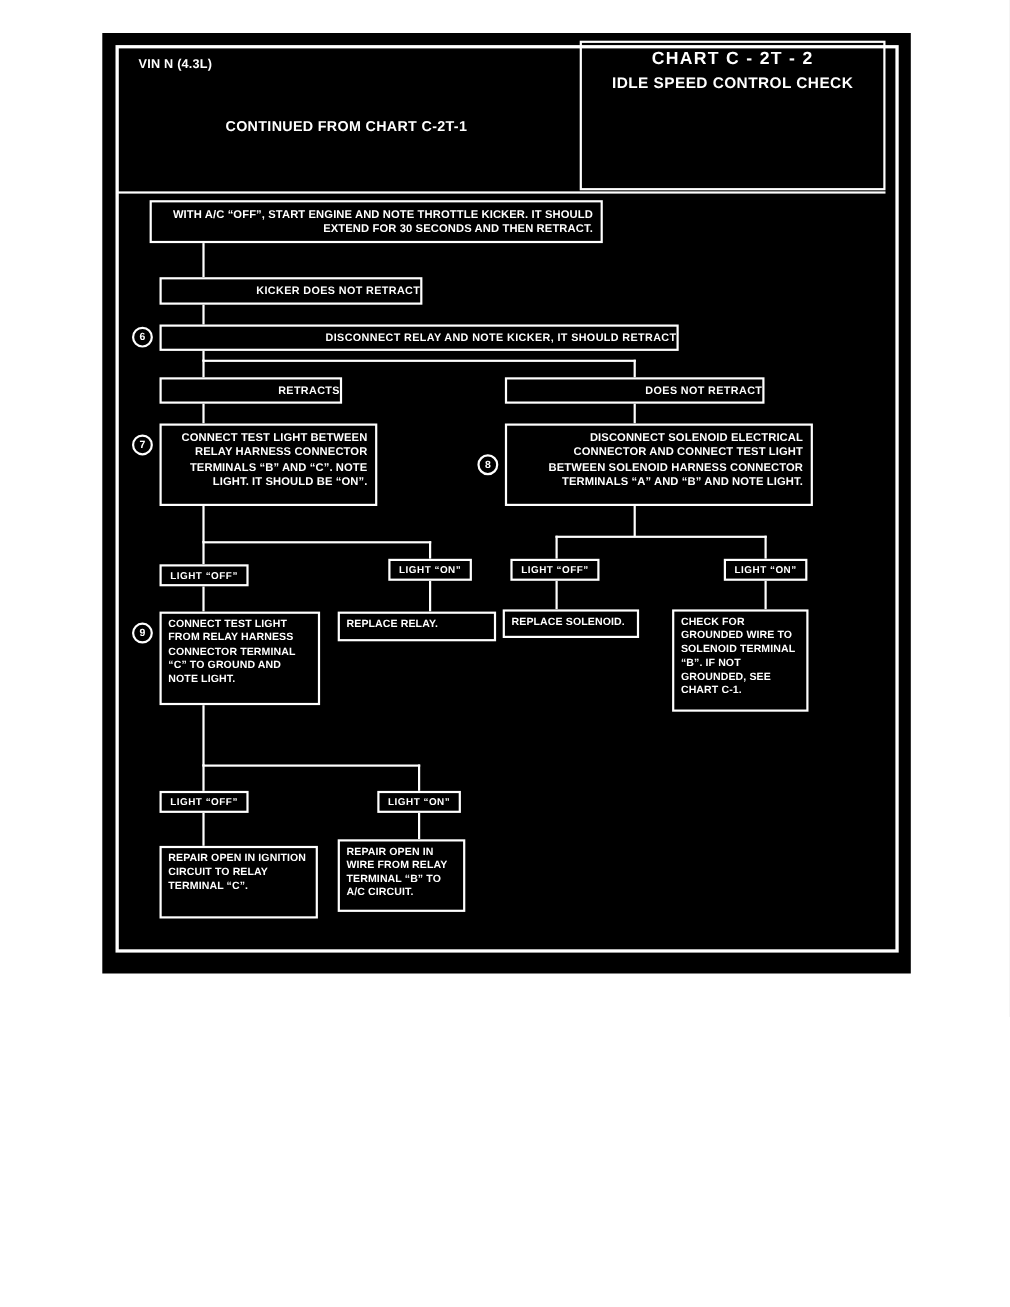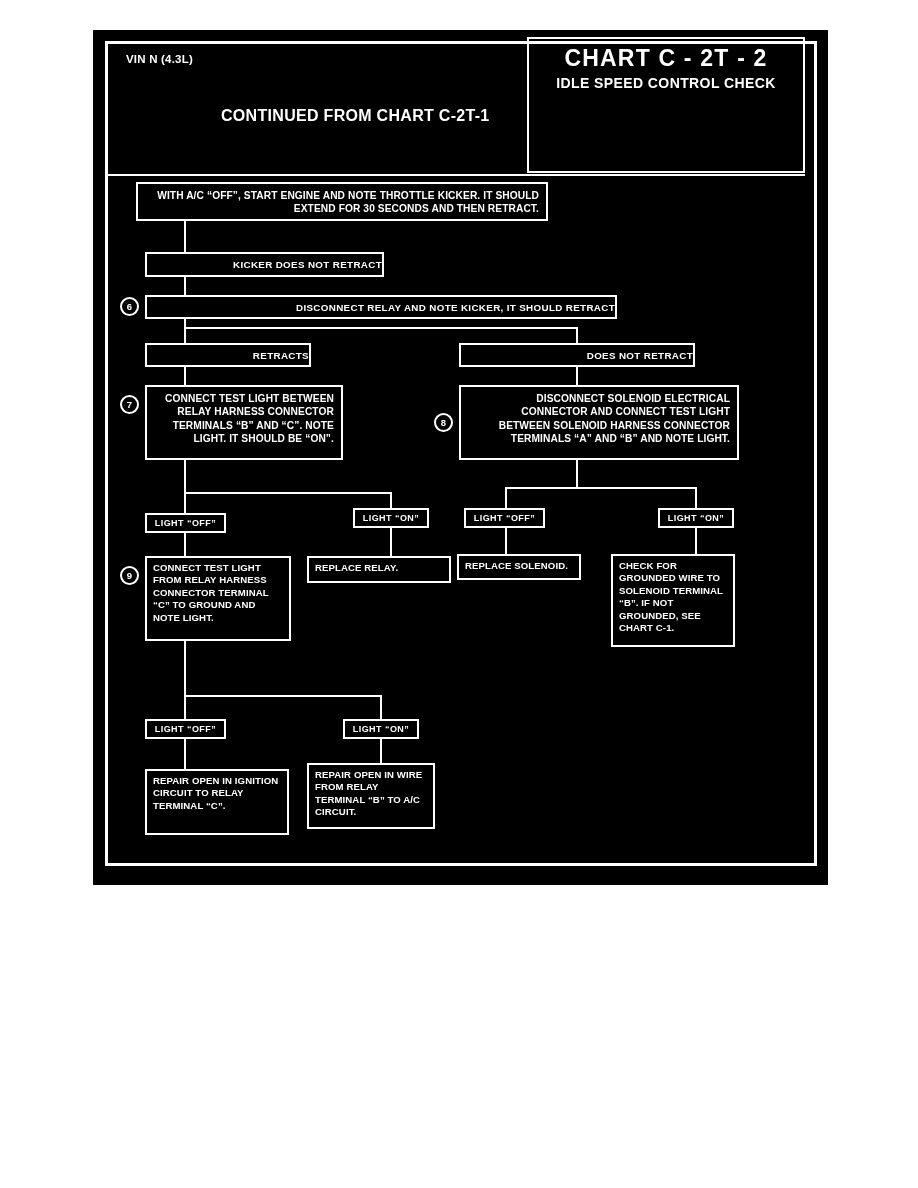--- a/index.html
+++ b/index.html
@@ -54,21 +54,21 @@
     top: 7px;
     width: 278px;
     height: 136px;
     border: 2px solid #ffffff;
     box-sizing: border-box;
     padding-top: 6px;
     text-align: center;
   }
   #title-block .t1 {
     color: #ffffff;
-    font-size: 23px;
+    font-size: 16px;
     font-weight: bold;
     letter-spacing: 1.2px;
     line-height: 1.15;
   }
   #title-block .t2 {
     color: #ffffff;
     font-size: 14px;
     font-weight: bold;
     letter-spacing: 0.4px;
     line-height: 1.3;
@@ -169,21 +169,21 @@
 </style>
 </head>
 <body>
 
 <div id="page-sheet">
 
   <div id="page-frame"></div>
 
   <div class="abs plain-label" style="left:33px; top:23px; font-size:11.5px;">VIN N (4.3L)</div>
 
-  <div class="abs plain-label" style="left:128px; top:77px; font-size:16px; letter-spacing:0.3px;">CONTINUED FROM CHART C-2T-1</div>
+  <div class="abs plain-label" style="left:112px; top:77px; font-size:13px; letter-spacing:0.3px;">CONTINUED FROM CHART C-2T-1</div>
 
   <div id="title-block">
     <div class="t1">CHART  C - 2T - 2</div>
     <div class="t2">IDLE SPEED CONTROL CHECK</div>
   </div>
 
   <div class="divider" style="left:14px; top:144px; width:698px; height:2px;"></div>
 
   <div class="vline" style="left:91px; top:190px; height:32px;"></div>
 
@@ -297,17 +297,17 @@
   </div>
 
   <div class="fbox box-center-sm" style="left:250px; top:689px; width:76px; height:20px;">
     <span class="txt">LIGHT “ON”</span>
   </div>
 
   <div class="fbox box-para-sm" style="left:52px; top:739px; width:144px; height:66px;">
     <span class="txt">REPAIR OPEN IN IGNITION CIRCUIT TO RELAY TERMINAL “C”.</span>
   </div>
 
-  <div class="fbox box-para-sm" style="left:214px; top:733px; width:128px; height:66px;">
+  <div class="fbox box-para-sm" style="left:214px; top:733px; width:116px; height:66px;">
     <span class="txt">REPAIR OPEN IN WIRE FROM RELAY TERMINAL “B” TO A/C CIRCUIT.</span>
   </div>
 
 </div>
 
 </body></html>

